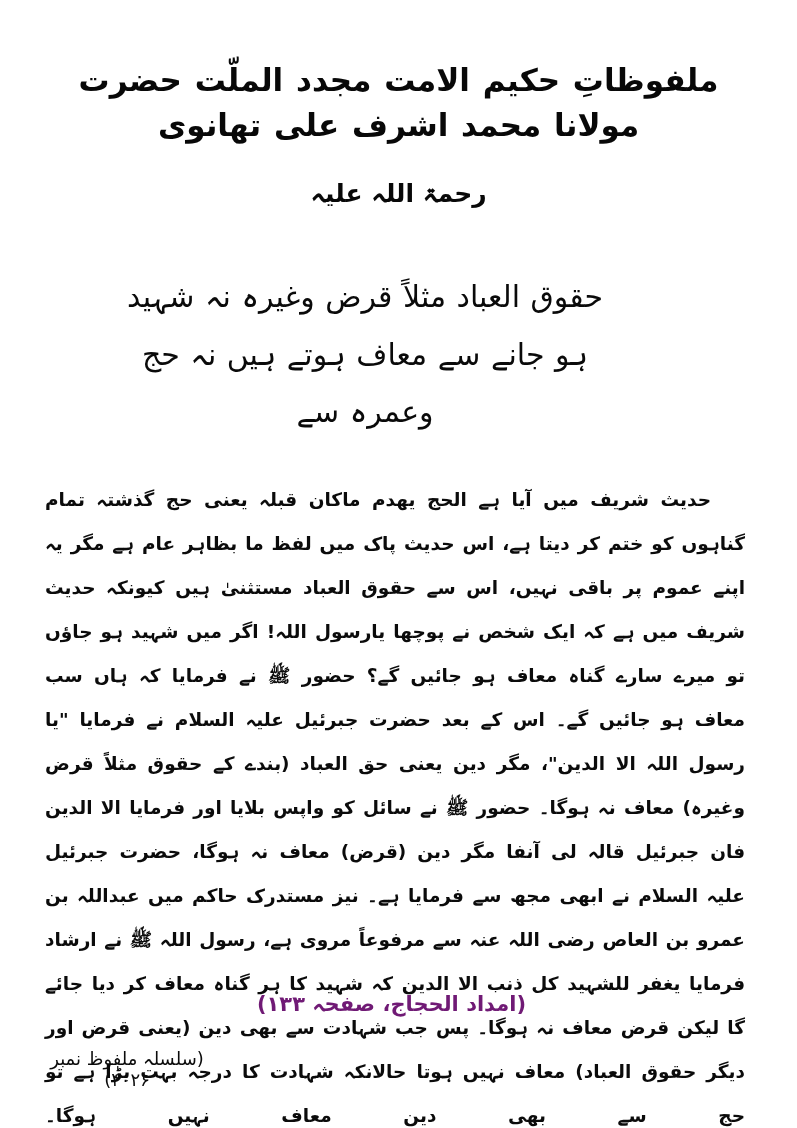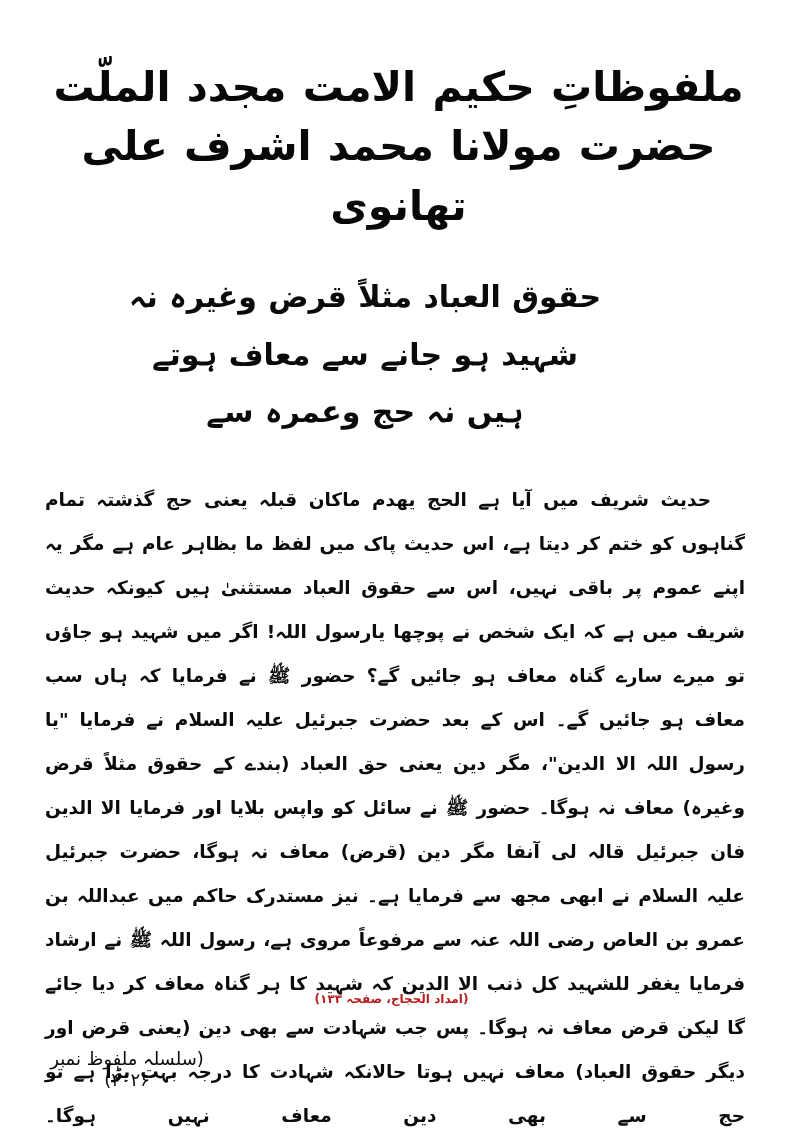--- a/index.html
+++ b/index.html
@@ -26,21 +26,21 @@
     position: absolute;
     top: 58px;
     left: 0;
     width: 797px;
     text-align: center;
   }
   .main-title {
     font-family: "DejaVu Sans", sans-serif;
     direction: rtl;
     unicode-bidi: isolate;
-    font-size: 41px;
+    font-size: 31px;
     line-height: 1.45;
     font-weight: 700;
     color: #080808;
     padding: 0 38px;
     letter-spacing: 0.2px;
     word-spacing: 2px;
     box-sizing: border-box;
   }
   .title-honorific {
     direction: rtl;
@@ -55,21 +55,21 @@
   
   .subject-heading {
     position: absolute;
     top: 268px;
     left: 0;
     width: 730px;
     text-align: center;
     direction: rtl;
     unicode-bidi: isolate;
     font-size: 30px;
-    font-weight: 700;
+    font-weight: 400;
     line-height: 1.92;
     color: #0a0a0a;
     padding: 0 120px;
     box-sizing: border-box;
     word-spacing: 1px;
   }
 
   
   .body-text {
     position: absolute;
@@ -95,23 +95,23 @@
 
   
   .source-citation {
     position: absolute;
     top: 992px;
     left: 0;
     width: 783px;
     text-align: center;
     direction: rtl;
     unicode-bidi: isolate;
-    font-size: 12px;
+    font-size: 21px;
     font-weight: 700;
-    color: #b91c1c;
+    color: #701a75;
   }
   .serial-note {
     position: absolute;
     top: 1048px;
     right: 580px;
     width: 180px;
     text-align: center;
     direction: rtl;
     unicode-bidi: isolate;
     font-size: 18px;
@@ -119,20 +119,21 @@
     color: #0b0b0b;
   }
 </style>
 </head>
 <body>
 
 <div class="page">
 
   <div class="header-block">
     <div class="main-title">ملفوظاتِ حکیم الامت مجدد الملّت حضرت مولانا محمد اشرف علی تھانوی</div>
+    <div class="title-honorific">رحمۃ اللہ علیہ</div>
   </div>
 
   <div class="subject-heading">حقوق العباد مثلاً قرض وغیرہ نہ شہید ہو جانے سے معاف ہوتے ہیں نہ حج وعمرہ سے</div>
 
   <div class="body-text">
     <p class="para">حدیث شریف میں آیا ہے الحج یھدم ماکان قبلہ یعنی حج گذشتہ تمام گناہوں کو ختم کر دیتا ہے، اس حدیث پاک میں لفظ ما بظاہر عام ہے مگر یہ اپنے عموم پر باقی نہیں، اس سے حقوق العباد مستثنیٰ ہیں کیونکہ حدیث شریف میں ہے کہ ایک شخص نے پوچھا یارسول اللہ! اگر میں شہید ہو جاؤں تو میرے سارے گناہ معاف ہو جائیں گے؟ حضور ﷺ نے فرمایا کہ ہاں سب معاف ہو جائیں گے۔ اس کے بعد حضرت جبرئیل علیہ السلام نے فرمایا "یا رسول اللہ الا الدین"، مگر دین یعنی حق العباد (بندے کے حقوق مثلاً قرض وغیرہ) معاف نہ ہوگا۔ حضور ﷺ نے سائل کو واپس بلایا اور فرمایا الا الدین فان جبرئیل قالہ لی آنفا مگر دین (قرض) معاف نہ ہوگا، حضرت جبرئیل علیہ السلام نے ابھی مجھ سے فرمایا ہے۔ نیز مستدرک حاکم میں عبداللہ بن عمرو بن العاص رضی اللہ عنہ سے مرفوعاً مروی ہے، رسول اللہ ﷺ نے ارشاد فرمایا یغفر للشہید کل ذنب الا الدین کہ شہید کا ہر گناہ معاف کر دیا جائے گا لیکن قرض معاف نہ ہوگا۔ پس جب شہادت سے بھی دین (یعنی قرض اور دیگر حقوق العباد) معاف نہیں ہوتا حالانکہ شہادت کا درجہ بہت بڑا ہے تو حج سے بھی دین معاف نہیں ہوگا۔</p>
   </div>
 
   <div class="source-citation">(امداد الحجاج، صفحہ ۱۳۳)</div>
 

